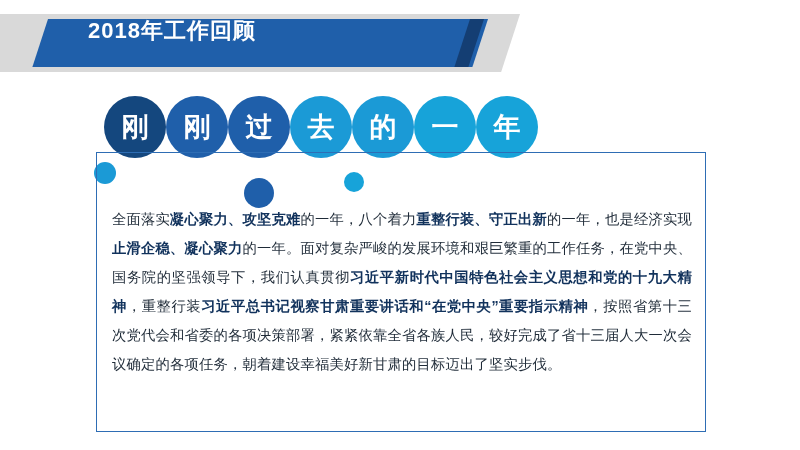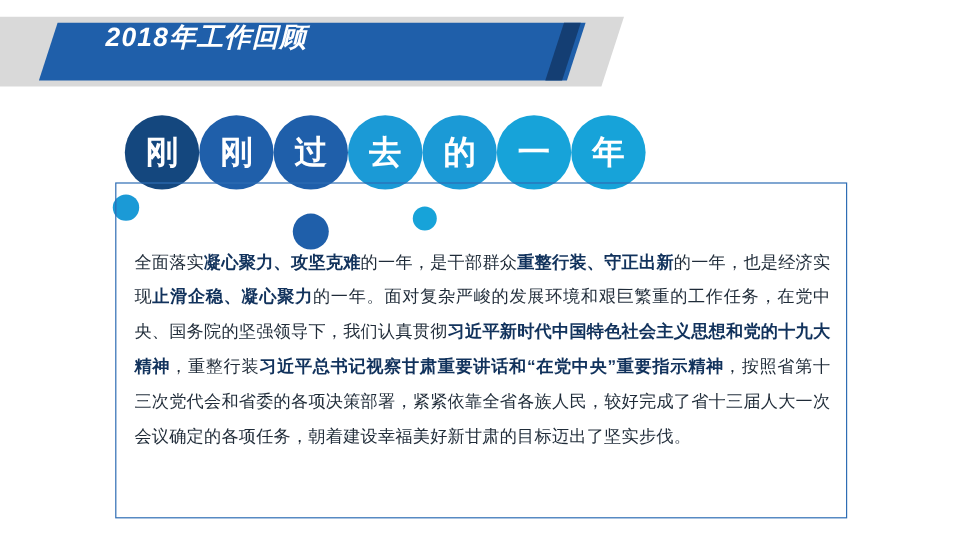--- a/index.html
+++ b/index.html
@@ -61,21 +61,20 @@
   }
   .banner-title {
     position: absolute;
     left: 88px;
     top: 16px;
     color: #ffffff;
     font-size: 22px;
     font-weight: bold;
     letter-spacing: 1px;
     white-space: nowrap;
-    font-style: italic;
   }
 
   
   .bubbles {
     position: absolute;
     left: 96px;
     top: 96px;
     width: 450px;
     height: 110px;
   }
@@ -162,15 +161,15 @@
     </div>
     <div class="bubble cyan" style="left:318px; top:0px;  width:62px; height:62px;">
       <span>一</span>
     </div>
     <div class="bubble cyan" style="left:380px; top:0px;  width:62px; height:62px;">
       <span>年</span>
     </div>
   </div>
 
   <div class="textbox"></div>
-  <div class="body-text" id="bodyText"><span>全面落实</span><b>凝心聚力、攻坚克难</b><span>的一年，是干部群众</span><b>重整行装、守正出新</b><span>的一年，也是经济实现</span><b>止滑企稳、凝心聚力</b><span>的一年。面对复杂严峻的发展环境和艰巨繁重的工作任务，在党中央、国务院的坚强领导下，我们认真贯彻</span><b>习近平新时代中国特色社会主义思想和党的十九大精神</b><span>，重整行装</span><b>习近平总书记视察甘肃重要讲话和“在党中央”重要指示精神</b><span>，按照省第十三次党代会和省委的各项决策部署，紧紧依靠全省各族人民，较好完成了省十三届人大一次会议确定的各项任务，朝着建设幸福美好新甘肃的目标迈出了坚实步伐。</span></div>
+  <div class="body-text" id="bodyText"><span>全面落实</span><b>凝心聚力、攻坚克难</b><span>的一年，八个着力</span><b>重整行装、守正出新</b><span>的一年，也是经济实现</span><b>止滑企稳、凝心聚力</b><span>的一年。面对复杂严峻的发展环境和艰巨繁重的工作任务，在党中央、国务院的坚强领导下，我们认真贯彻</span><b>习近平新时代中国特色社会主义思想和党的十九大精神</b><span>，重整行装</span><b>习近平总书记视察甘肃重要讲话和“在党中央”重要指示精神</b><span>，按照省第十三次党代会和省委的各项决策部署，紧紧依靠全省各族人民，较好完成了省十三届人大一次会议确定的各项任务，朝着建设幸福美好新甘肃的目标迈出了坚实步伐。</span></div>
 
 </div>
 
 </body></html>

